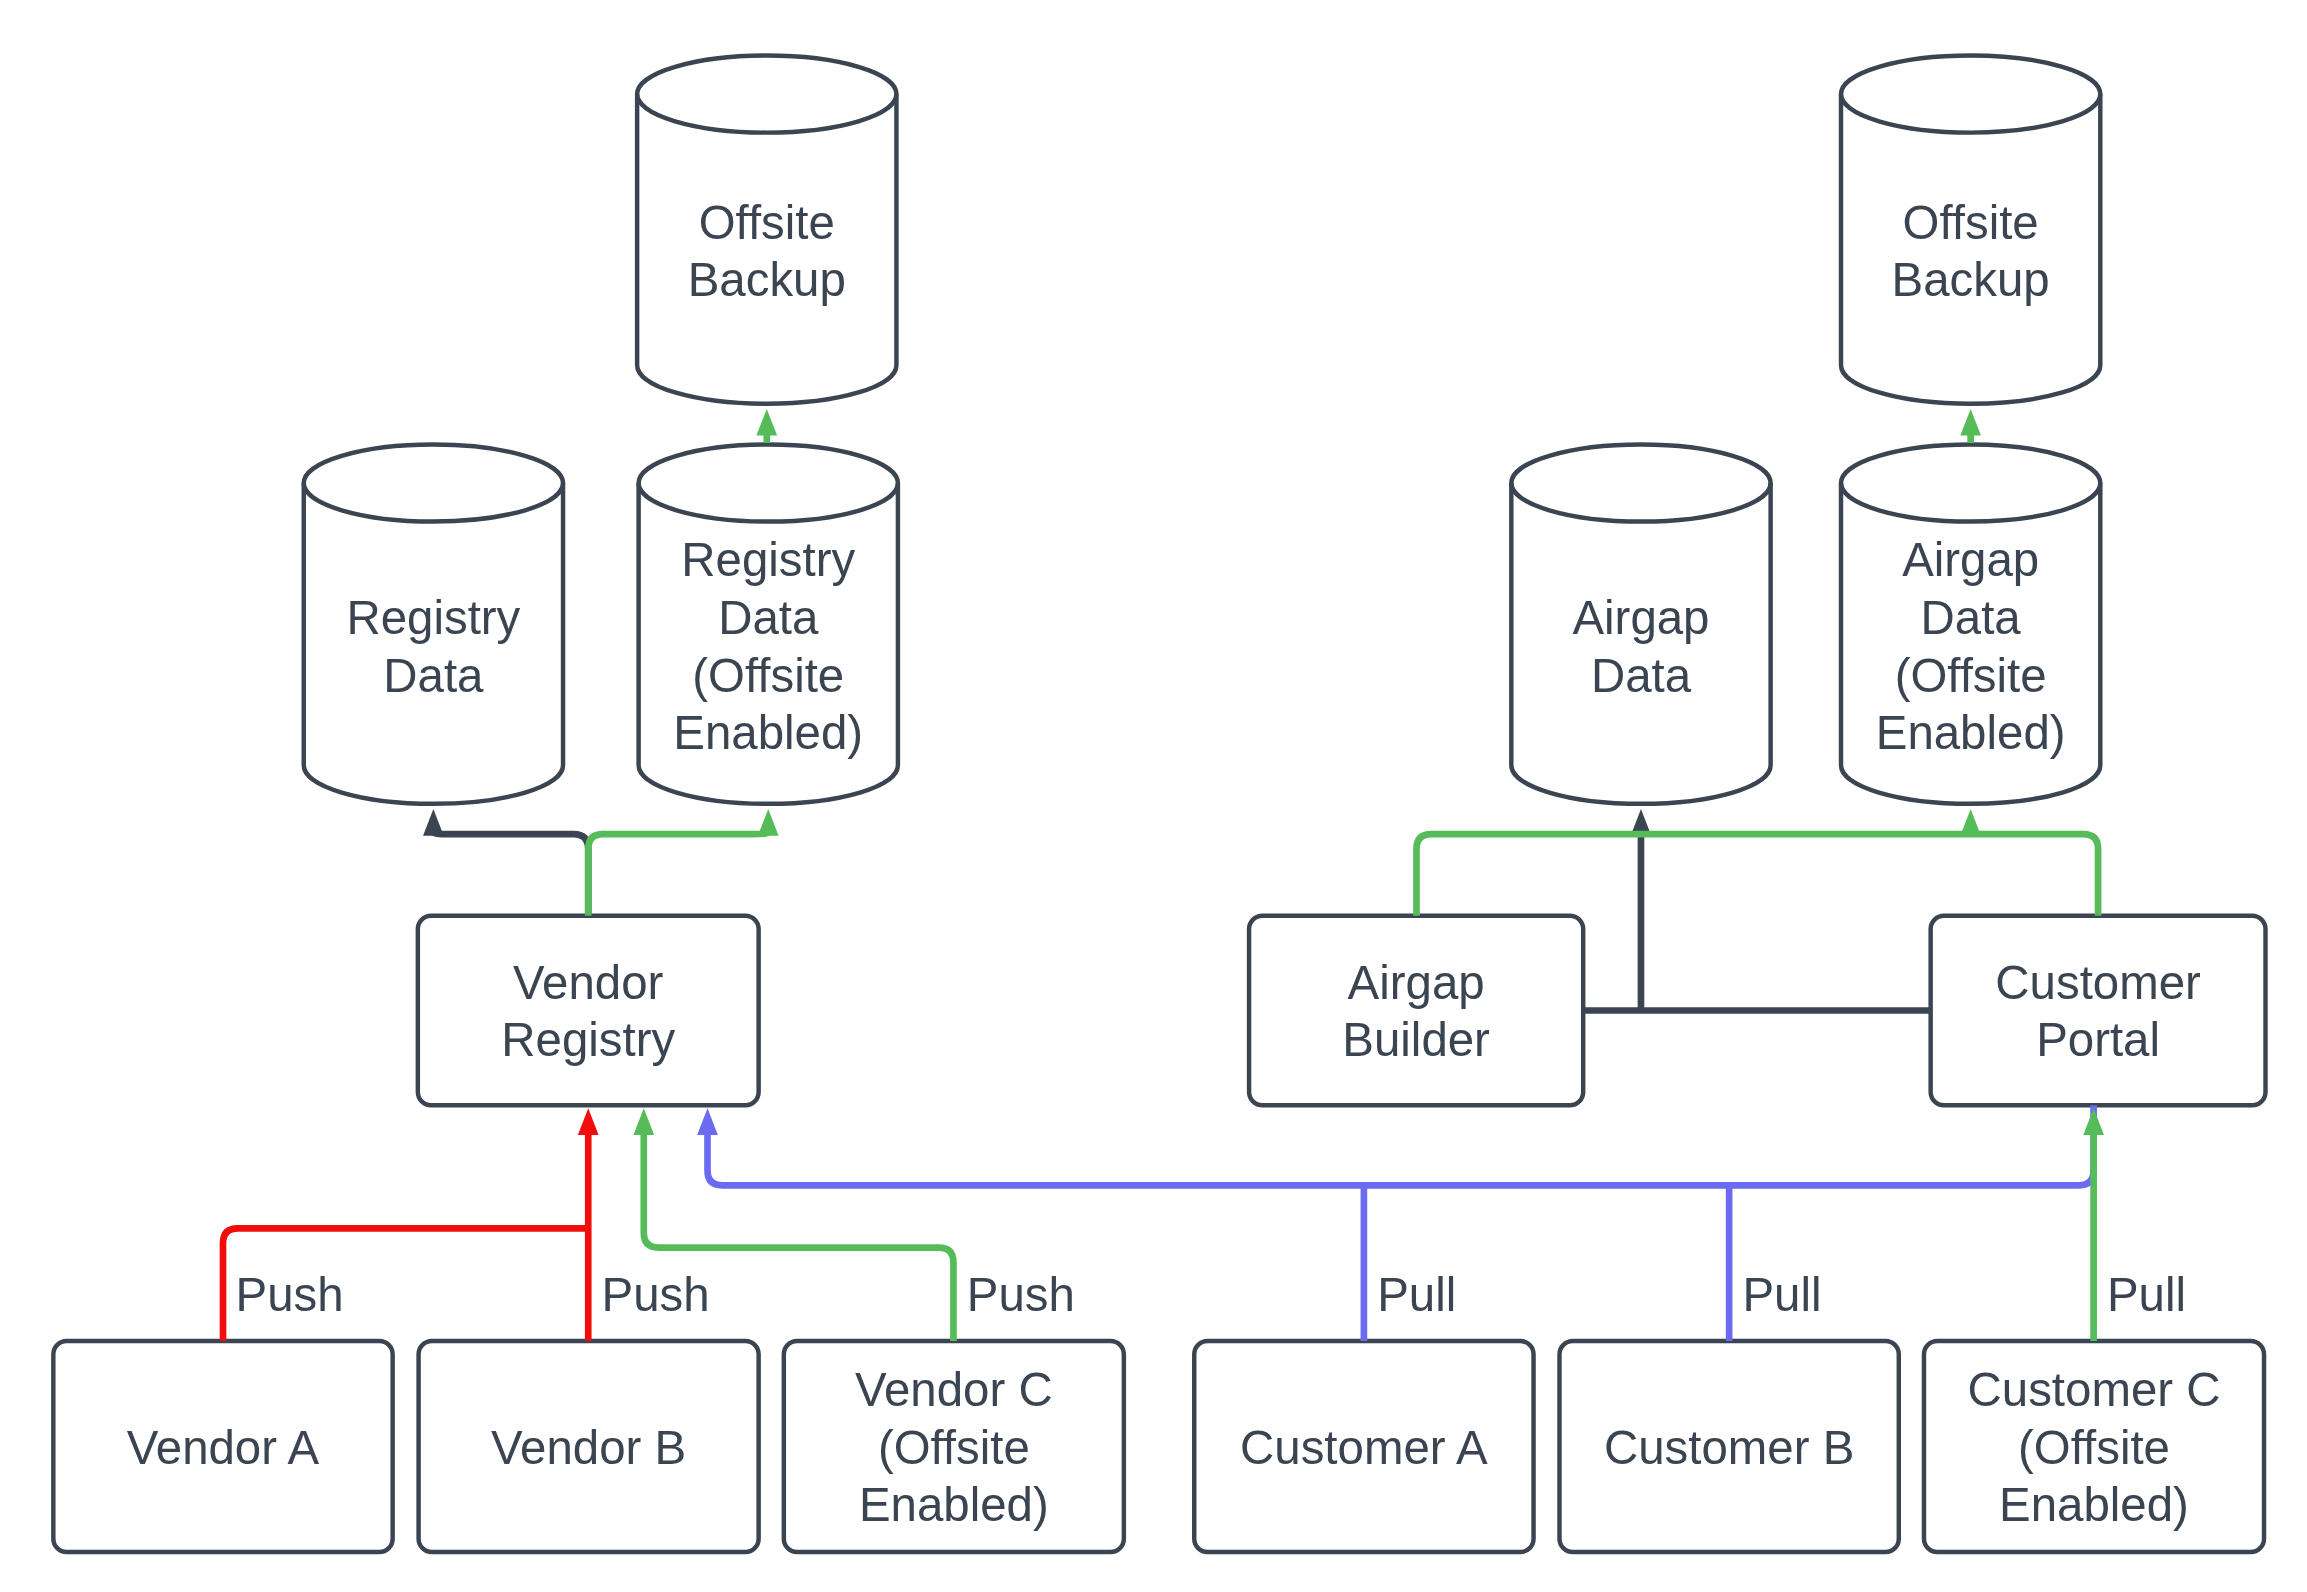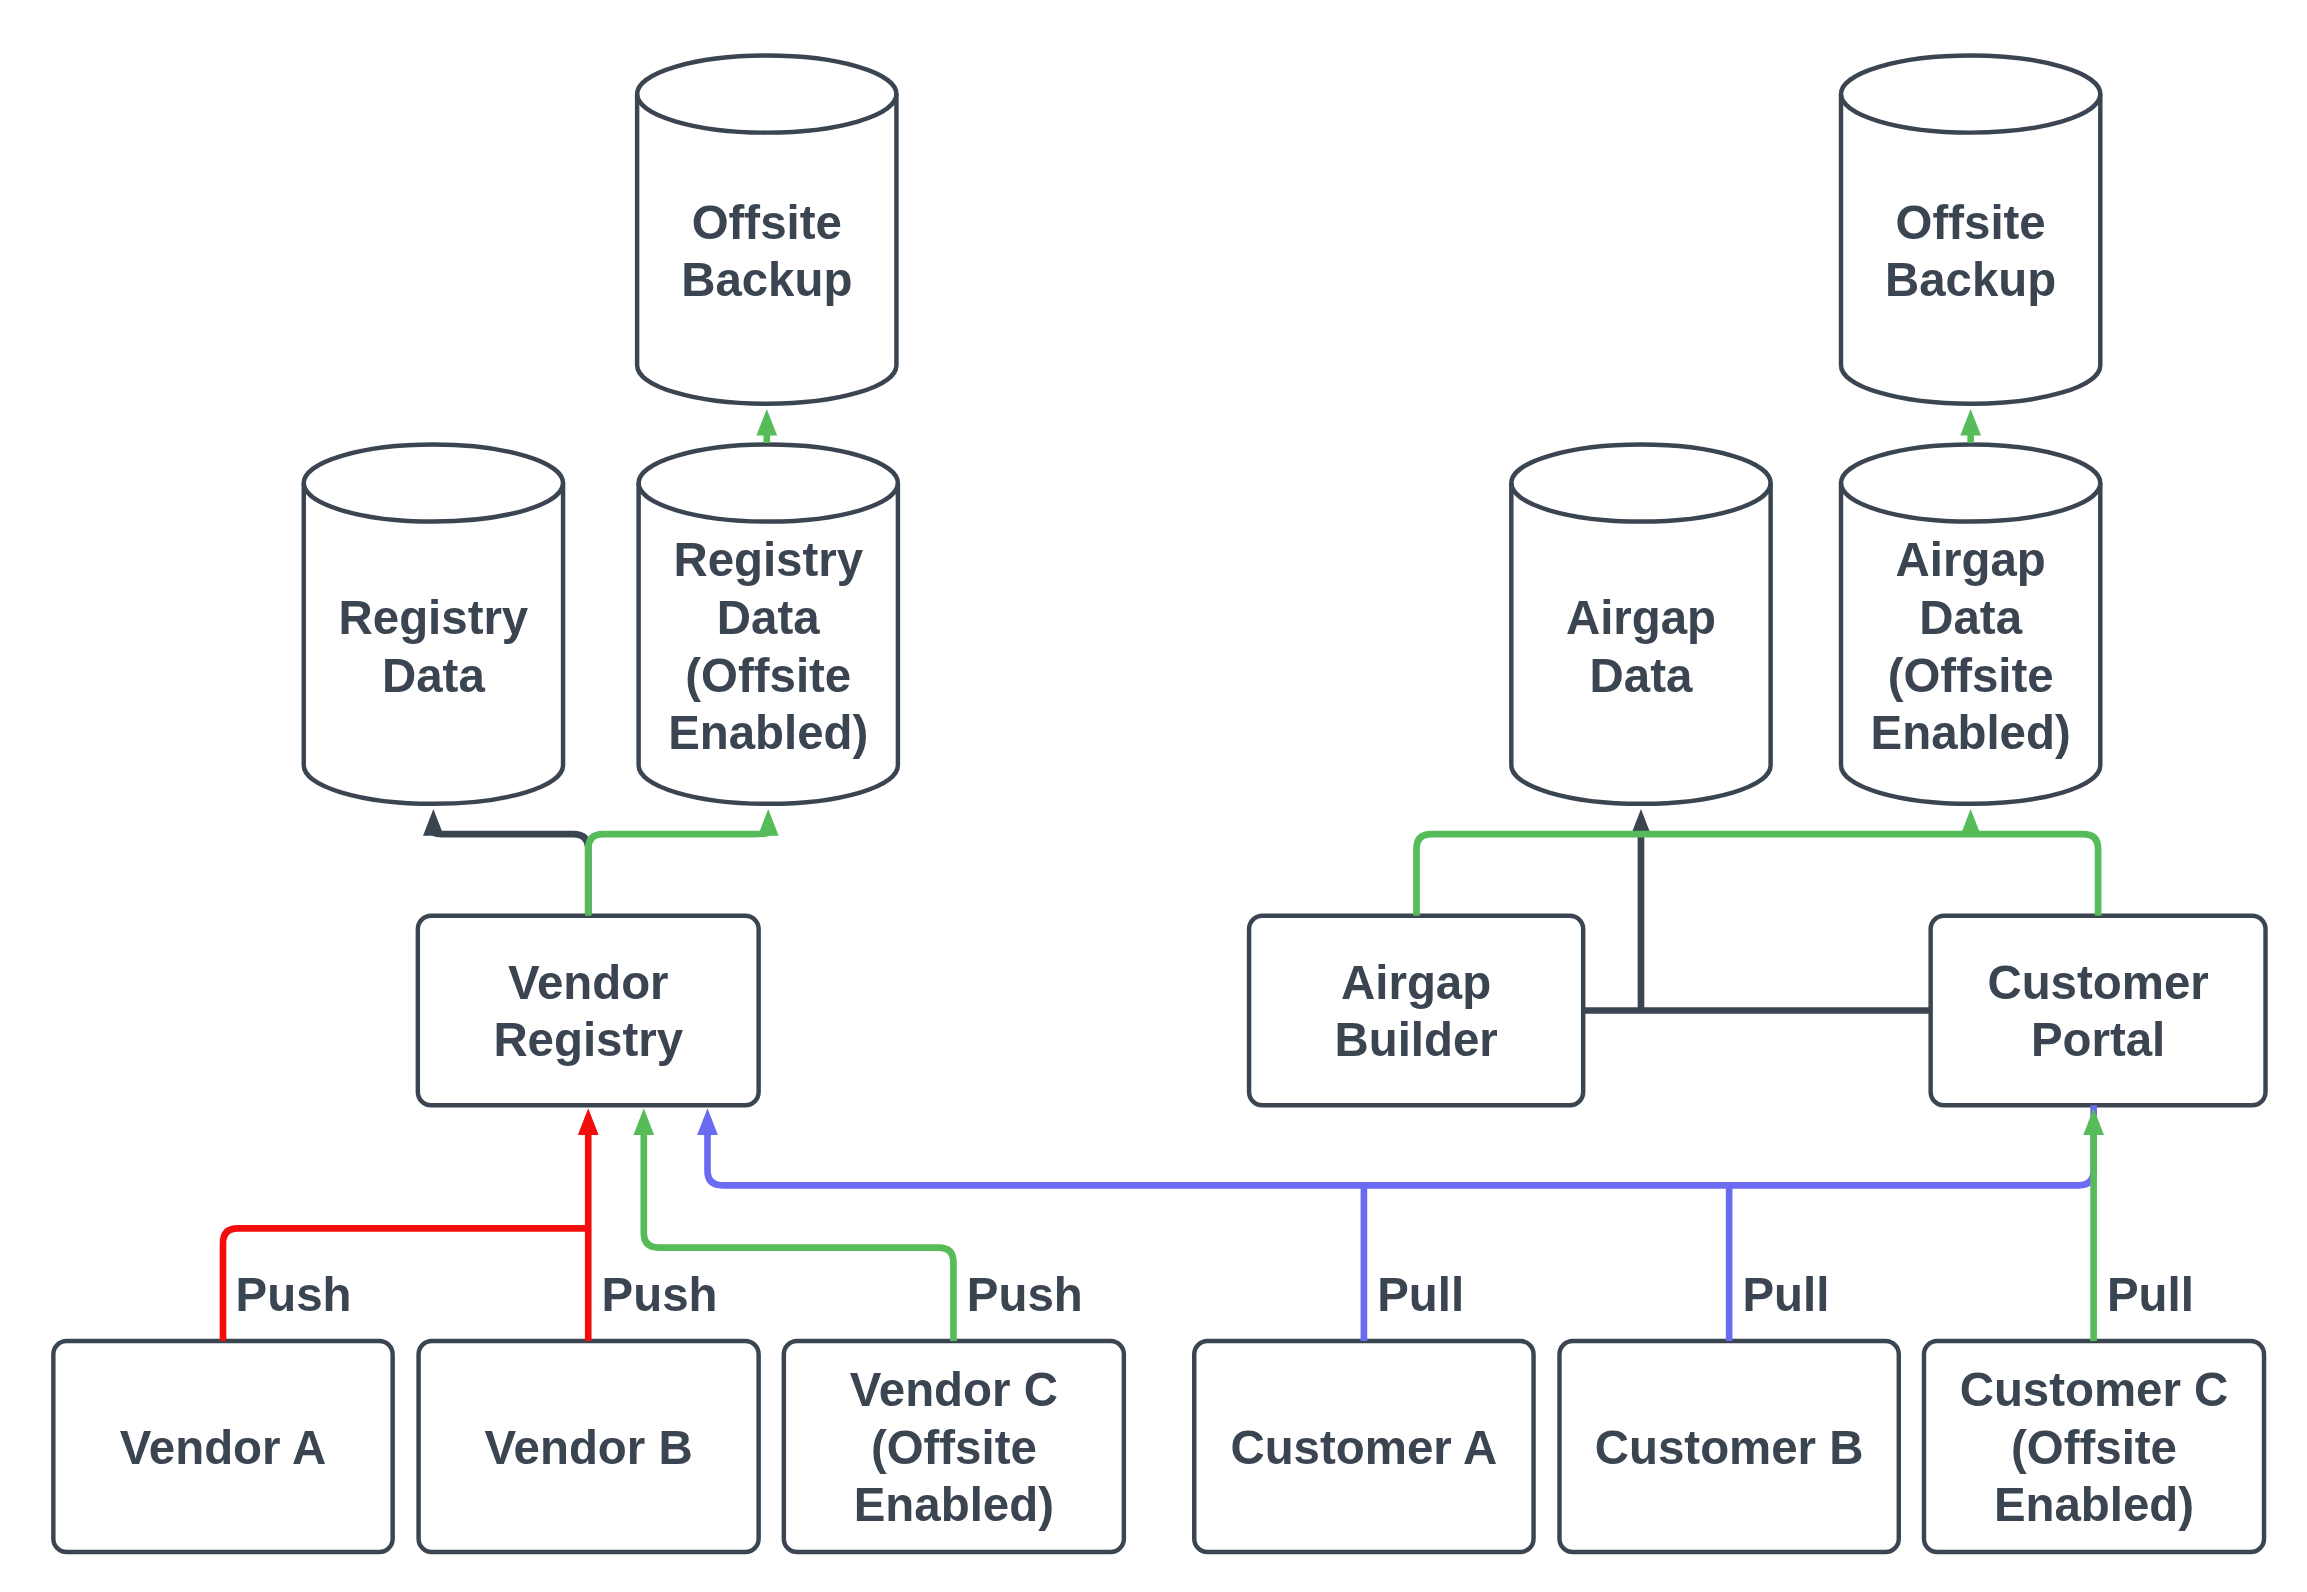--- a/index.html
+++ b/index.html
@@ -4,21 +4,20 @@
 <style>
   html,body{
     margin:0;
     padding:0;
     background:#ffffff;
     font-family:"Liberation Sans", sans-serif;
   }
   .diagram-frame{
     width:100%;
     background:#15803d;
-    font-weight:bold;
   }
   .diagram-frame svg{
     display:block;
     width:100%;
     height:auto;
     background:#ffffff;
   }
   text{
     font-family:"Liberation Sans", sans-serif;
   }

